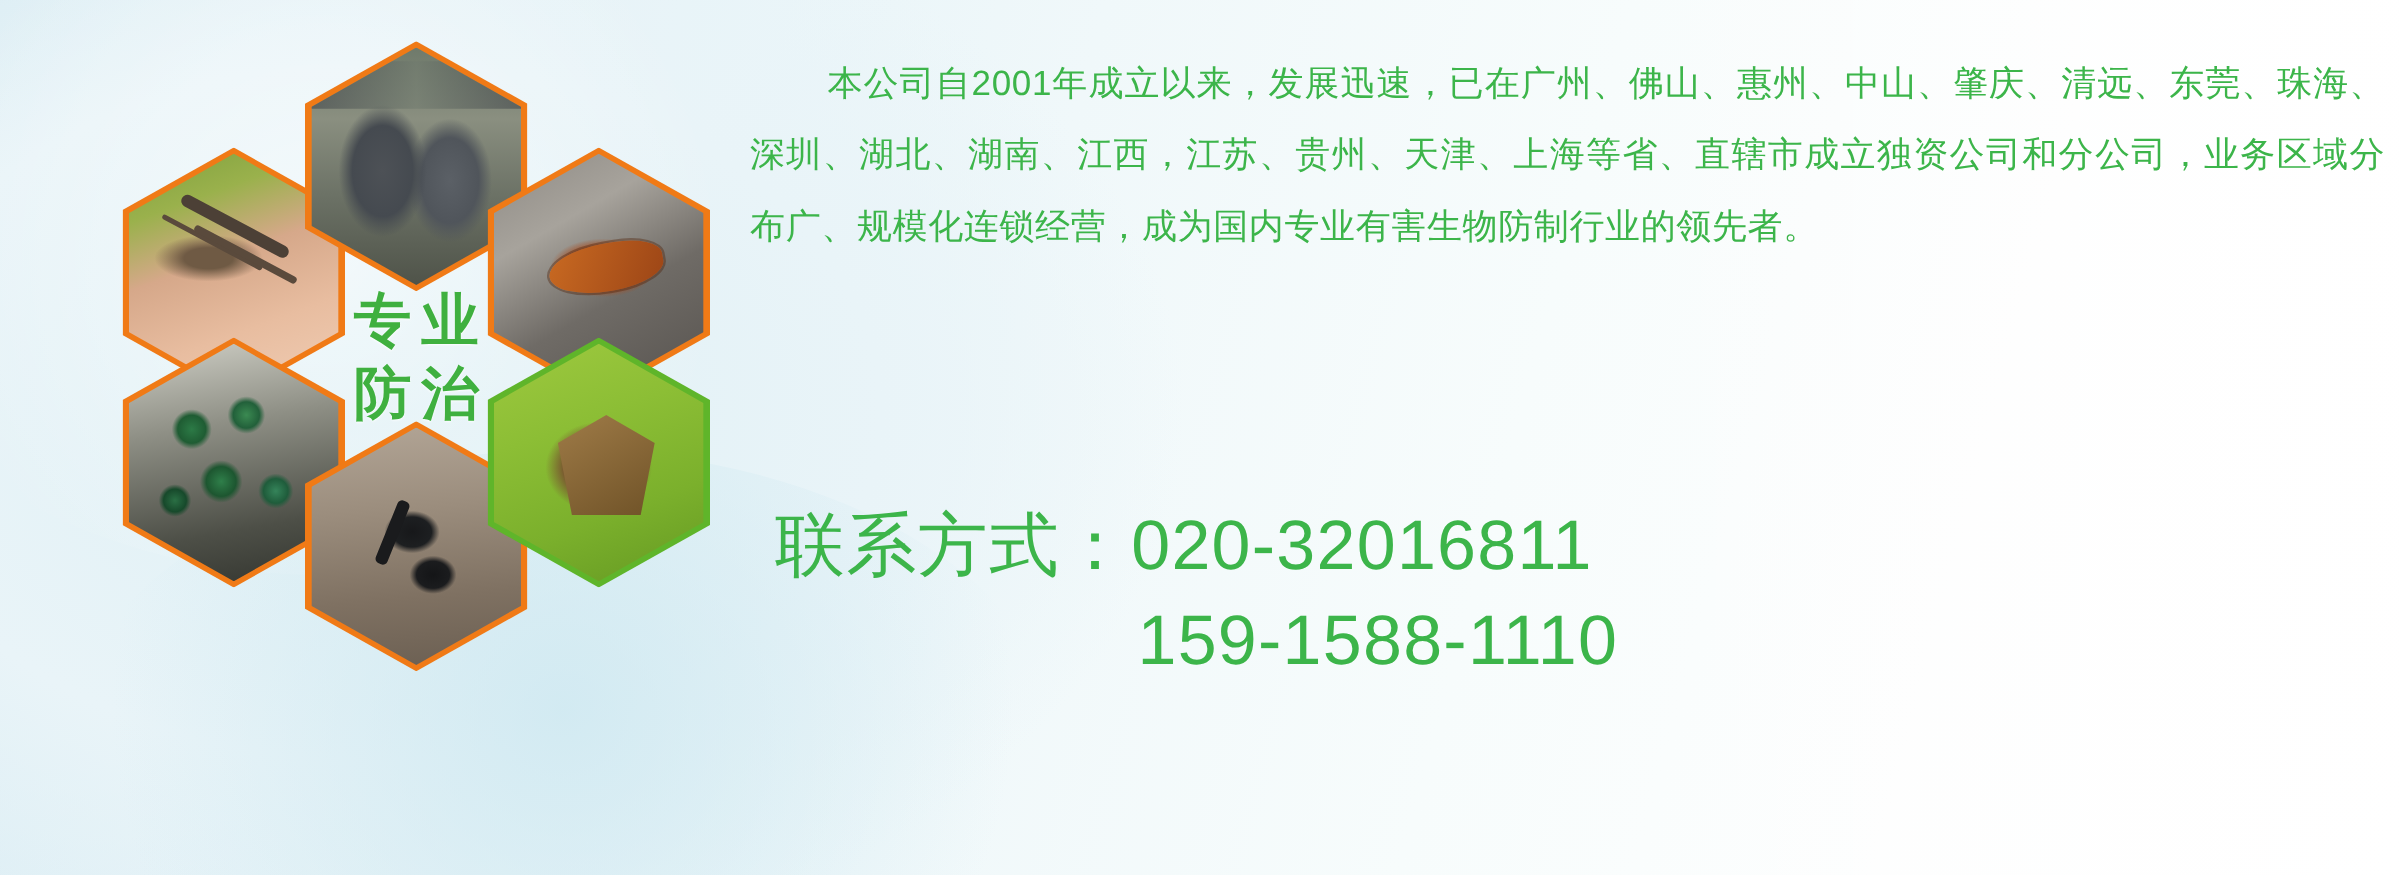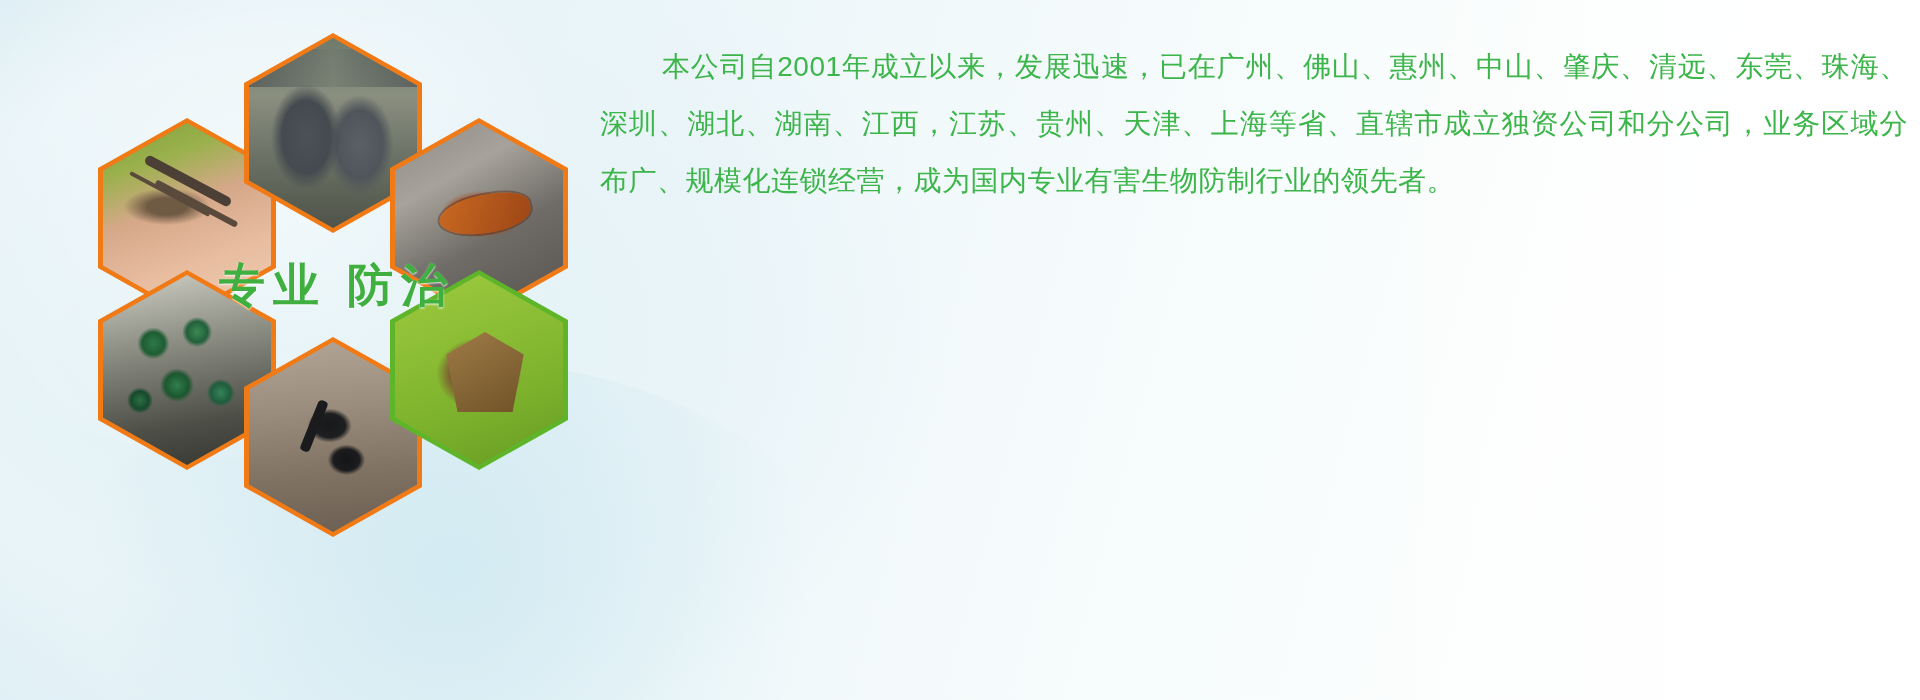--- a/index.html
+++ b/index.html
@@ -146,21 +146,21 @@
   #hex-rats      { left: 158px; top: 25px;  }
   #hex-roach     { left: 304px; top: 110px; }
   #hex-flies     { left: 12px;  top: 262px; }
   #hex-ant       { left: 158px; top: 329px; }
   #hex-stinkbug  { left: 304px; top: 262px; }
 
   .hex-label {
     position: absolute;
     left: 158px; top: 177px;
     width: 178px; height: 200px;
-    display: flex; flex-direction: row;
+    display: flex; flex-direction: column;
     align-items: center; justify-content: center;
     gap: 12px;
     color: #3fb03f;
     font-weight: bold;
     font-size: 46px;
     letter-spacing: 8px;
     text-shadow: 0 1px 2px rgba(255,255,255,.9);
     white-space: nowrap;
   }
   .hex-label span { line-height: 1; text-indent: 8px; }
@@ -243,14 +243,22 @@
       <span>专业</span>
       <span>防治</span>
     </div>
 
   </div>
 
   <div id="copy">
     <p id="intro-paragraph">本公司自2001年成立以来，发展迅速，已在广州、佛山、惠州、中山、肇庆、清远、东莞、珠海、深圳、湖北、湖南、江西，江苏、贵州、天津、上海等省、直辖市成立独资公司和分公司，业务区域分布广、规模化连锁经营，成为国内专业有害生物防制行业的领先者。</p>
   </div>
 
+  <div id="contact-block">
+    <div id="contact-line-1">
+      <span>联系方式：</span><span>020-32016811</span>
+    </div>
+    <div id="contact-line-2">
+      <span>159-1588-1110</span>
+    </div>
+  </div>
 
 </div>
 
 </body></html>

